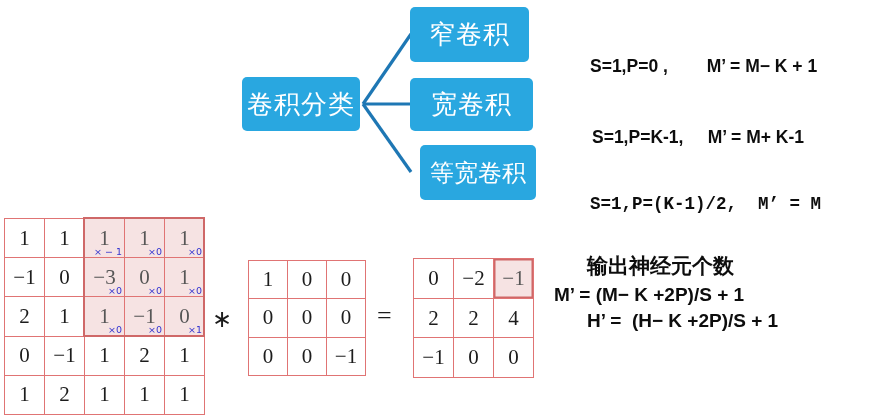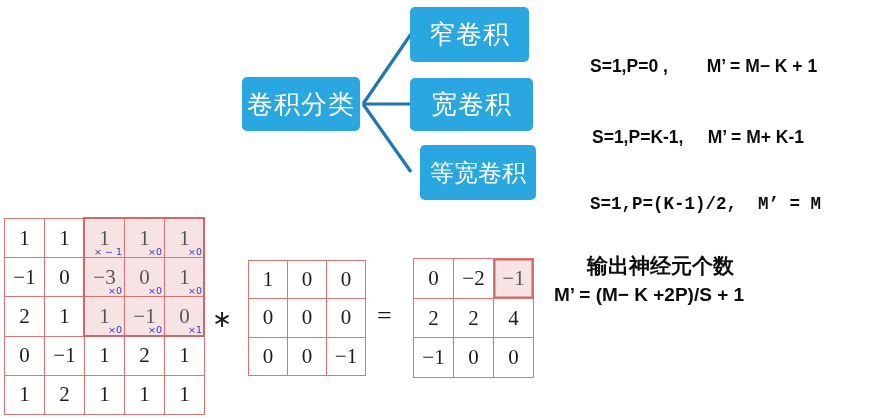--- a/index.html
+++ b/index.html
@@ -120,20 +120,21 @@
   <div class="node node-b3">
     <span>等宽卷积</span>
   </div>
 
   <div class="formula f1">S=1,P=0 ,        M’ = M− K + 1</div>
   <div class="formula f2">S=1,P=K-1,     M’ = M+ K-1</div>
   <div class="formula f3">S=1,P=(K-1)/2,  M’ = M</div>
 
   <div class="out-title">输出神经元个数</div>
   <div class="out-line out-m">M’ = (M− K +2P)/S + 1</div>
+  <div class="out-line out-h">H’ =  (H− K +2P)/S + 1</div>
 
   <div class="matrix m-input">
       <div class="mrow">
         <div class="mcell">
           <span class="mnum">1</span>
         </div>
         <div class="mcell">
           <span class="mnum">1</span>
         </div>
         <div class="mcell hl">

